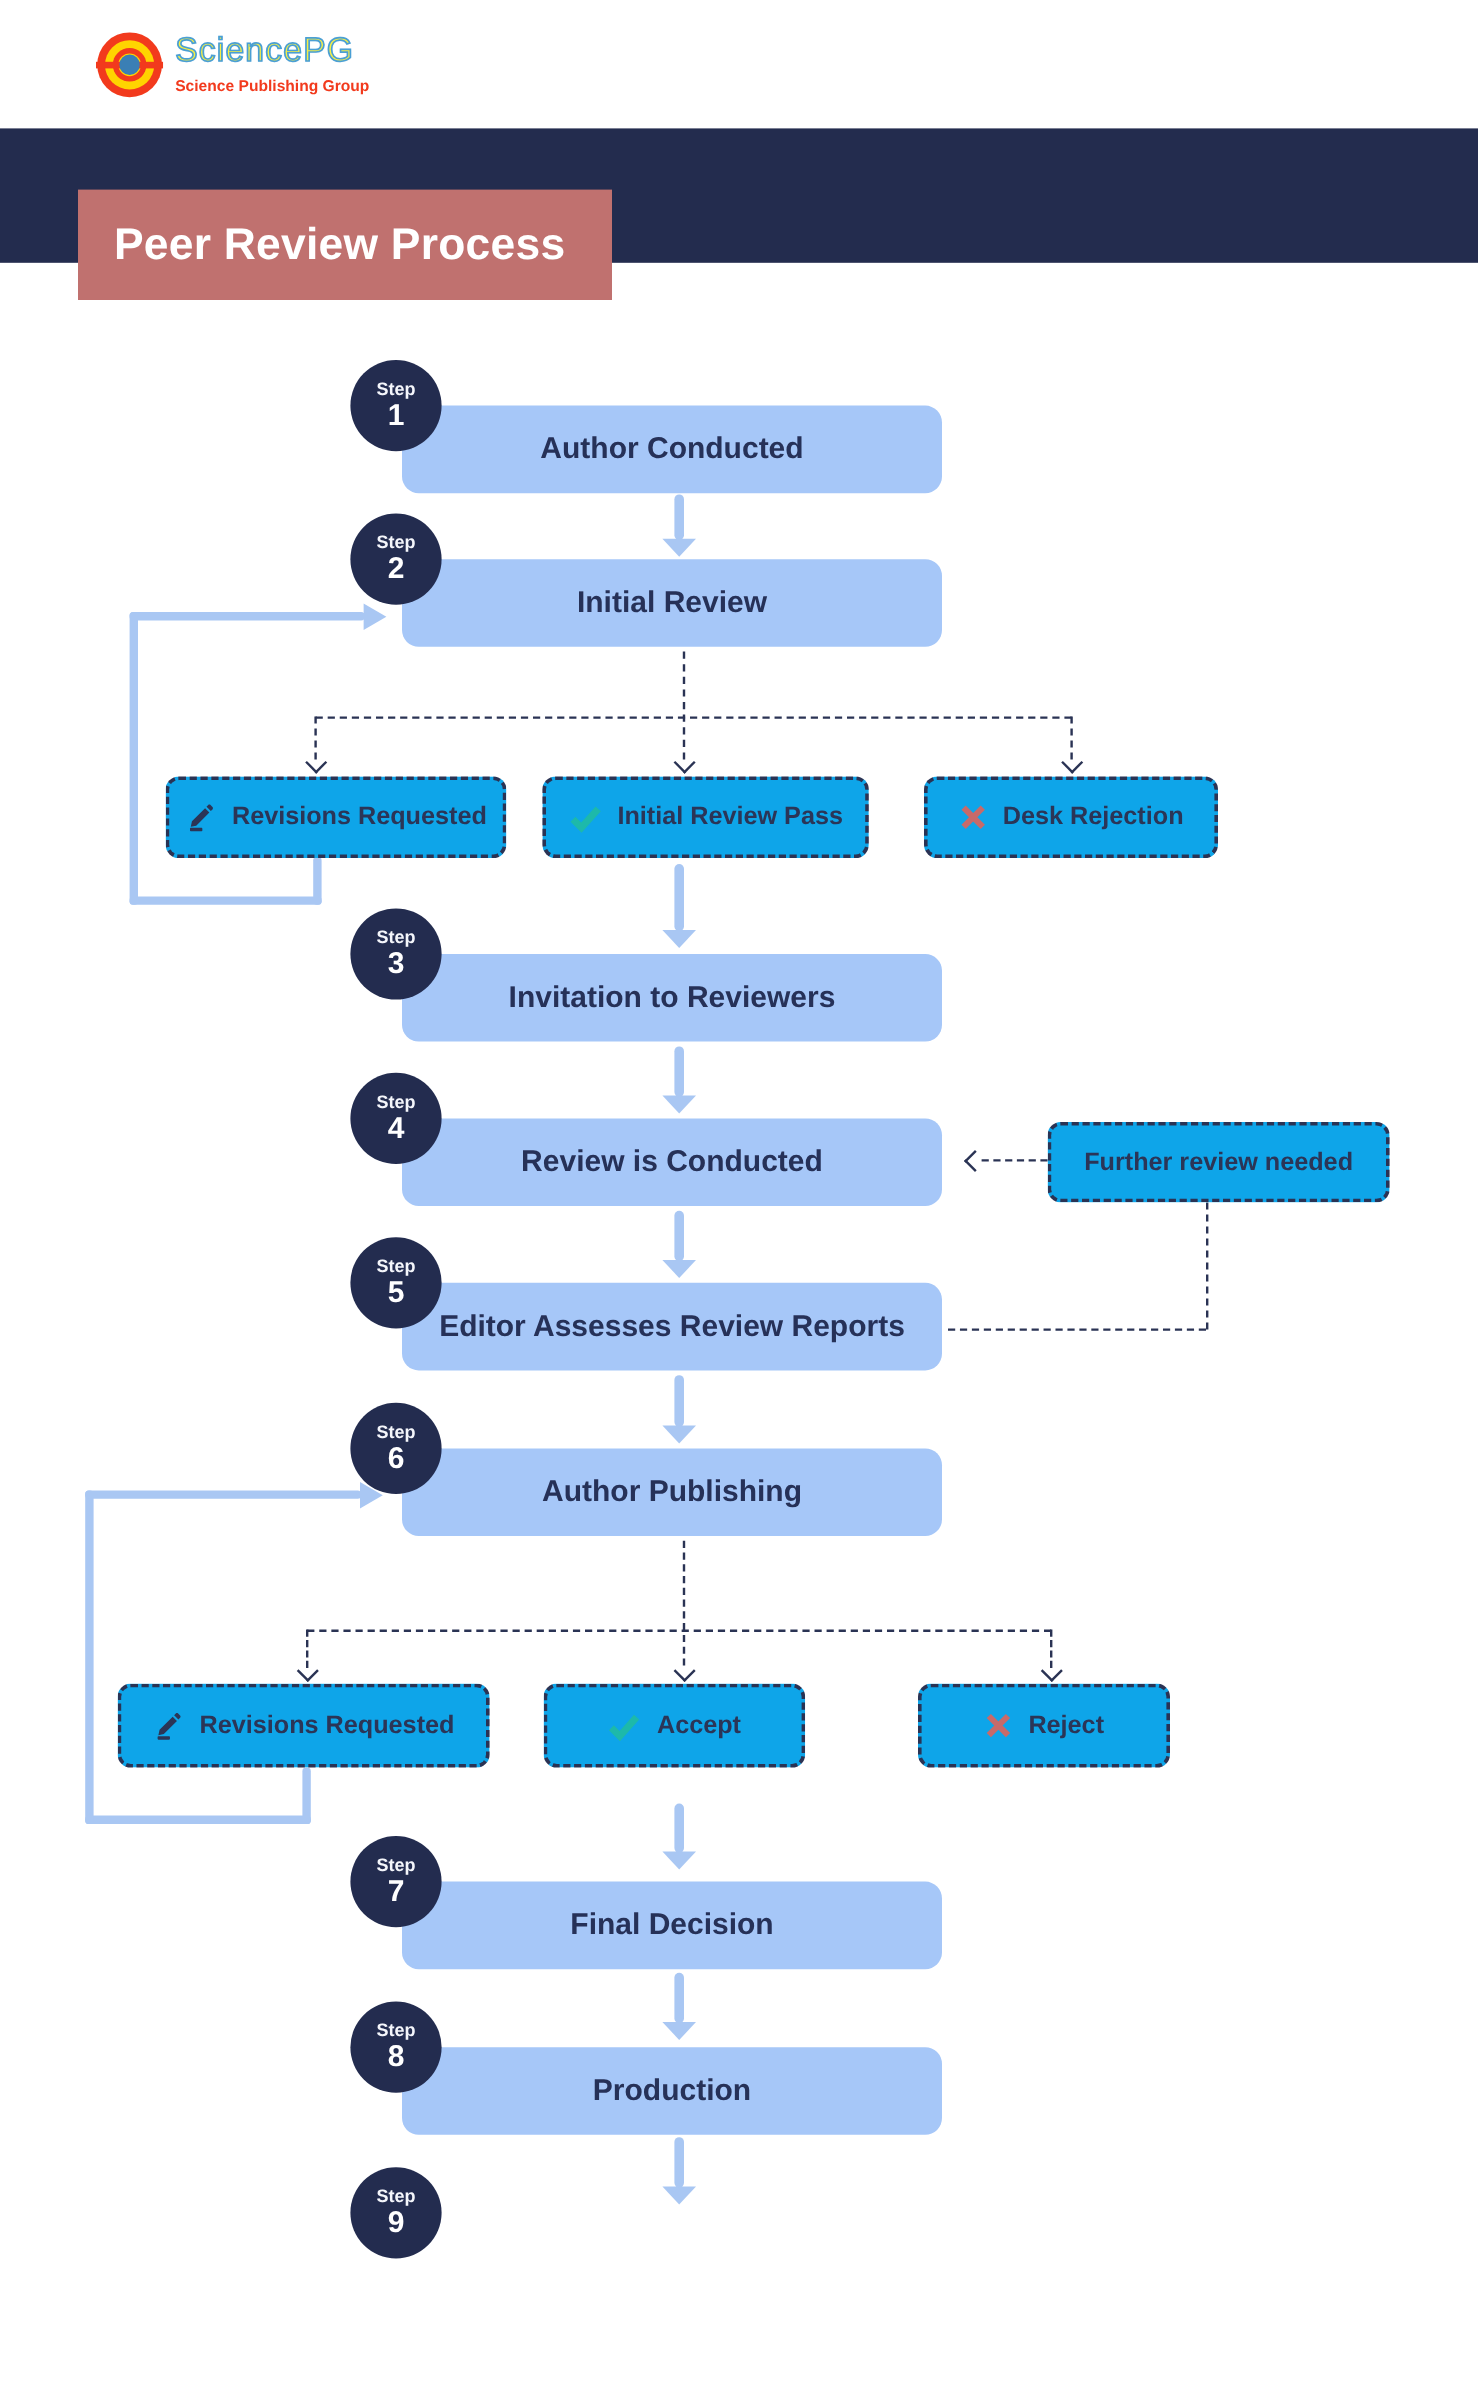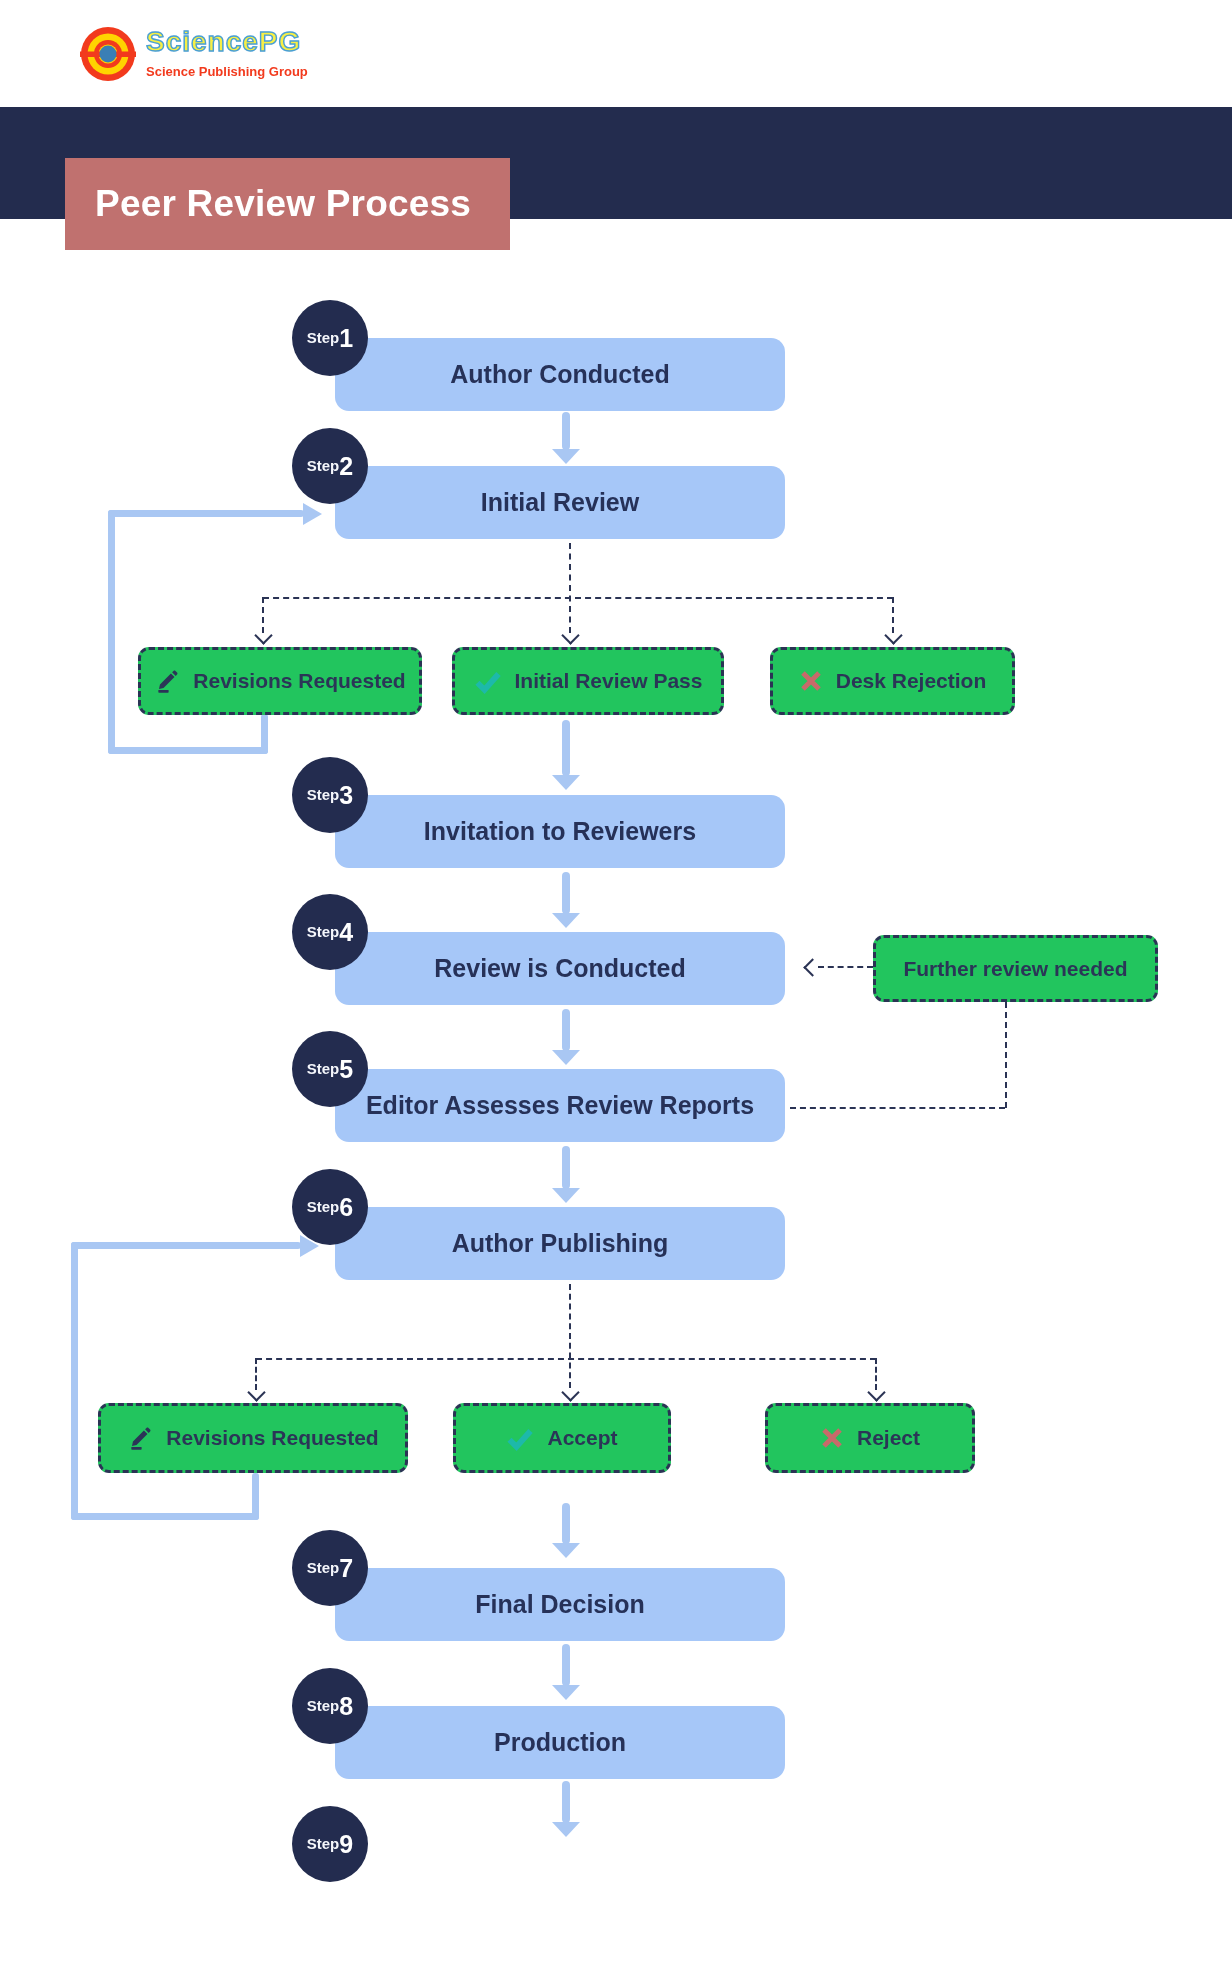--- a/index.html
+++ b/index.html
@@ -5,47 +5,47 @@
   html,body{margin:0;padding:0;background:#ffffff;}
   .canvas{
     position:relative;width:1232px;height:1986px;background:#ffffff;
     font-family:"Liberation Sans",sans-serif;overflow:hidden;
   }
   
   .logo-wrap{position:absolute;left:80px;top:24px;height:62px;}
   .logo-emblem{position:absolute;left:0;top:2px;}
   .logo-text{position:absolute;left:66px;top:2px;white-space:nowrap;}
   .logo-brand{
-    font-size:28px;font-weight:700;letter-spacing:1px;color:#f7ef45;
+    font-size:28px;font-weight:400;letter-spacing:1px;color:#f7ef45;
     -webkit-text-stroke:1.4px #4a9fd4;text-stroke:1.4px #4a9fd4;
     text-shadow:0 0 1px #4a9fd4;
   }
   .logo-tagline{position:absolute;left:66px;top:40px;font-size:13px;font-weight:700;color:#f23a1d;white-space:nowrap;text-align:center;}
   
   .band{position:absolute;left:0;top:107px;width:1232px;height:112px;background:#232c4e;}
   .title-box{position:absolute;left:65px;top:51px;width:445px;height:92px;background:#c0716f;display:flex;align-items:center;}
   .title-box h1{margin:0 0 0 30px;font-size:37px;font-weight:700;color:#ffffff;letter-spacing:.2px;}
   
   .step-box{
     position:absolute;left:335px;width:450px;height:73px;background:#a6c7f8;
     border-radius:14px;display:flex;align-items:center;justify-content:center;
   }
   .step-box span{font-size:25px;font-weight:700;color:#263158;}
   .step-circle{
     position:absolute;left:292px;width:76px;height:76px;border-radius:50%;
-    background:#232c4f;display:flex;flex-direction:row;align-items:center;justify-content:center;
+    background:#232c4f;display:flex;flex-direction:column;align-items:center;justify-content:center;
     line-height:1.05;z-index:5;
   }
   .step-circle .s-badge{font-size:15px;font-weight:700;color:#f4f6fb;}
   .step-circle .s-num{font-size:25px;font-weight:700;color:#ffffff;}
   .flow-arrow{position:absolute;width:28px;}
   .flow-arrow .stem{position:absolute;left:10px;top:0;width:8px;height:calc(100% - 14px);background:#a9c7f3;border-radius:4px;}
   .flow-arrow .head{position:absolute;left:0;bottom:0;width:0;height:0;border-left:14px solid transparent;border-right:14px solid transparent;border-top:15px solid #a9c7f3;}
   .dashed-box{
-    position:absolute;background:#22c55e;border:3px dashed #2a3354;border-radius:11px;
+    position:absolute;background:#0ea5e9;border:3px dashed #2a3354;border-radius:11px;
     display:flex;align-items:center;justify-content:center;gap:13px;box-sizing:border-box;
   }
   .dashed-box span{font-size:21px;font-weight:700;color:#2b3557;white-space:nowrap;}
   .dashed-box svg{flex:none;}
   .dline-v{position:absolute;width:0;border-left:2px dashed #2a3354;}
   .dline-h{position:absolute;height:0;border-top:2px dashed #2a3354;}
   .chev{position:absolute;width:11px;height:11px;}
   .chev-down{border-left:2px solid #2a3354;border-bottom:2px solid #2a3354;transform:rotate(-45deg);}
   .chev-left{border-left:2px solid #2a3354;border-top:2px solid #2a3354;transform:rotate(-45deg);}
   .loop{position:absolute;background:#a9c7f3;border-radius:3px;}

